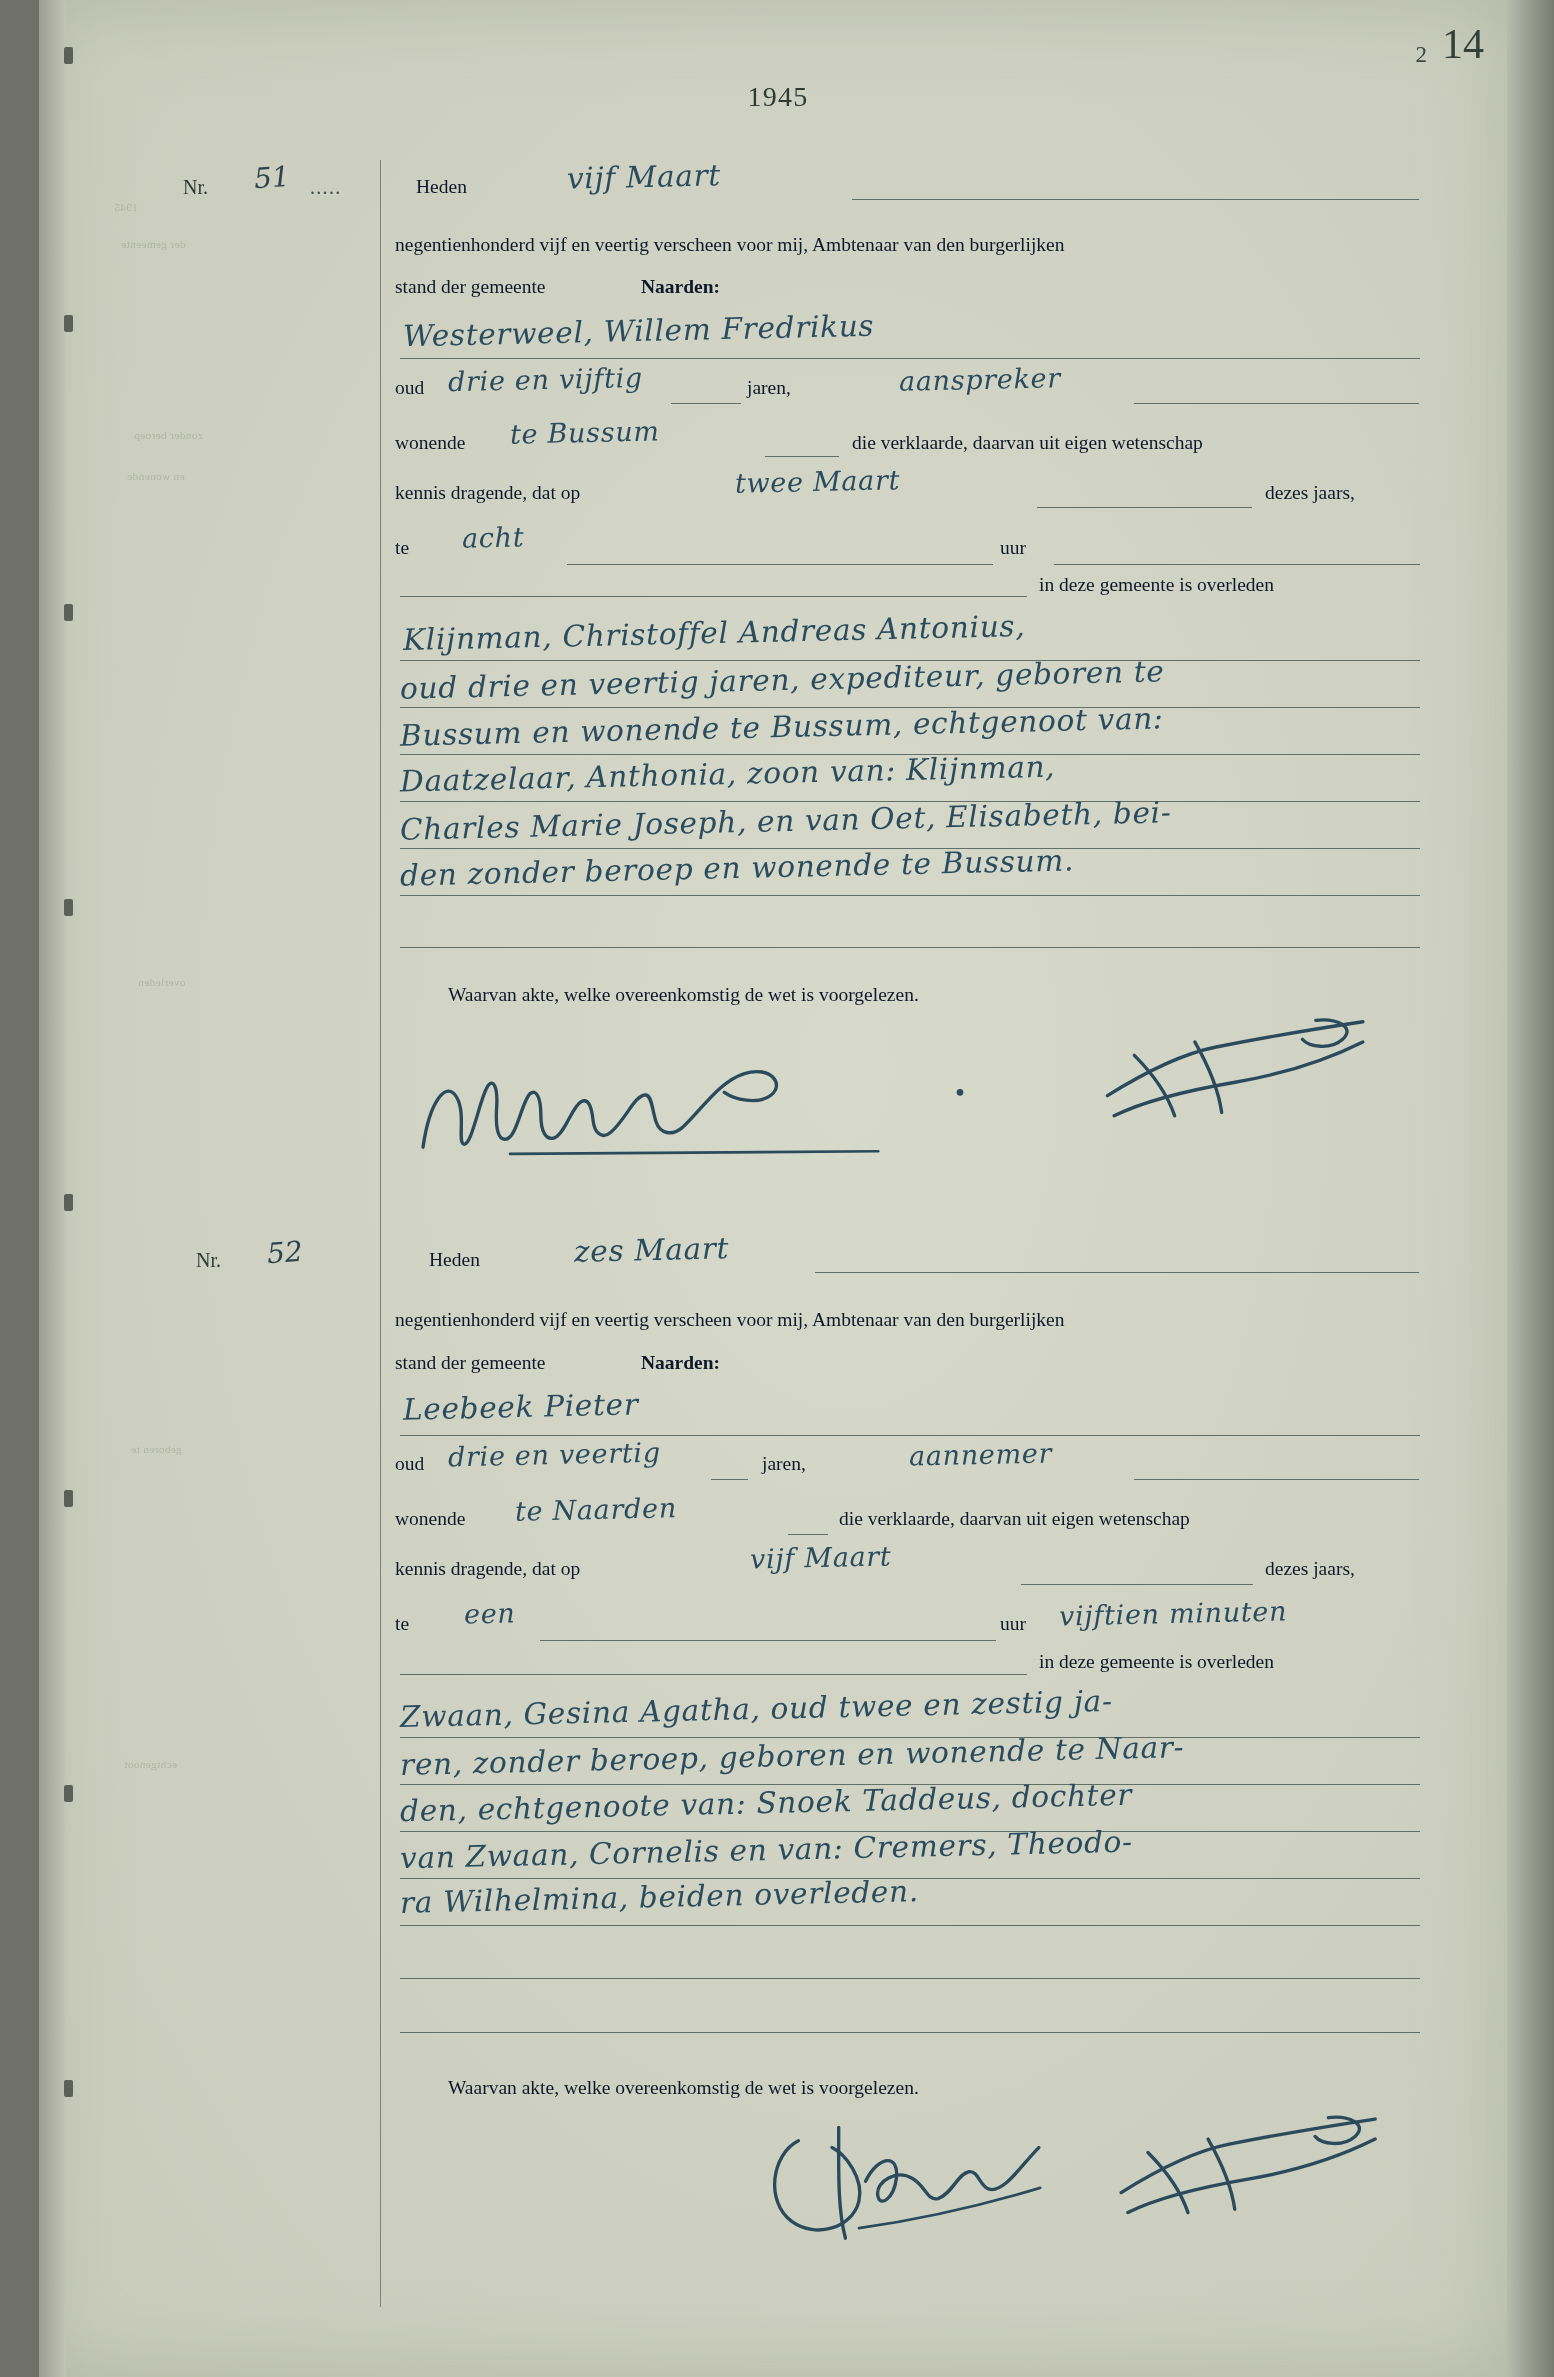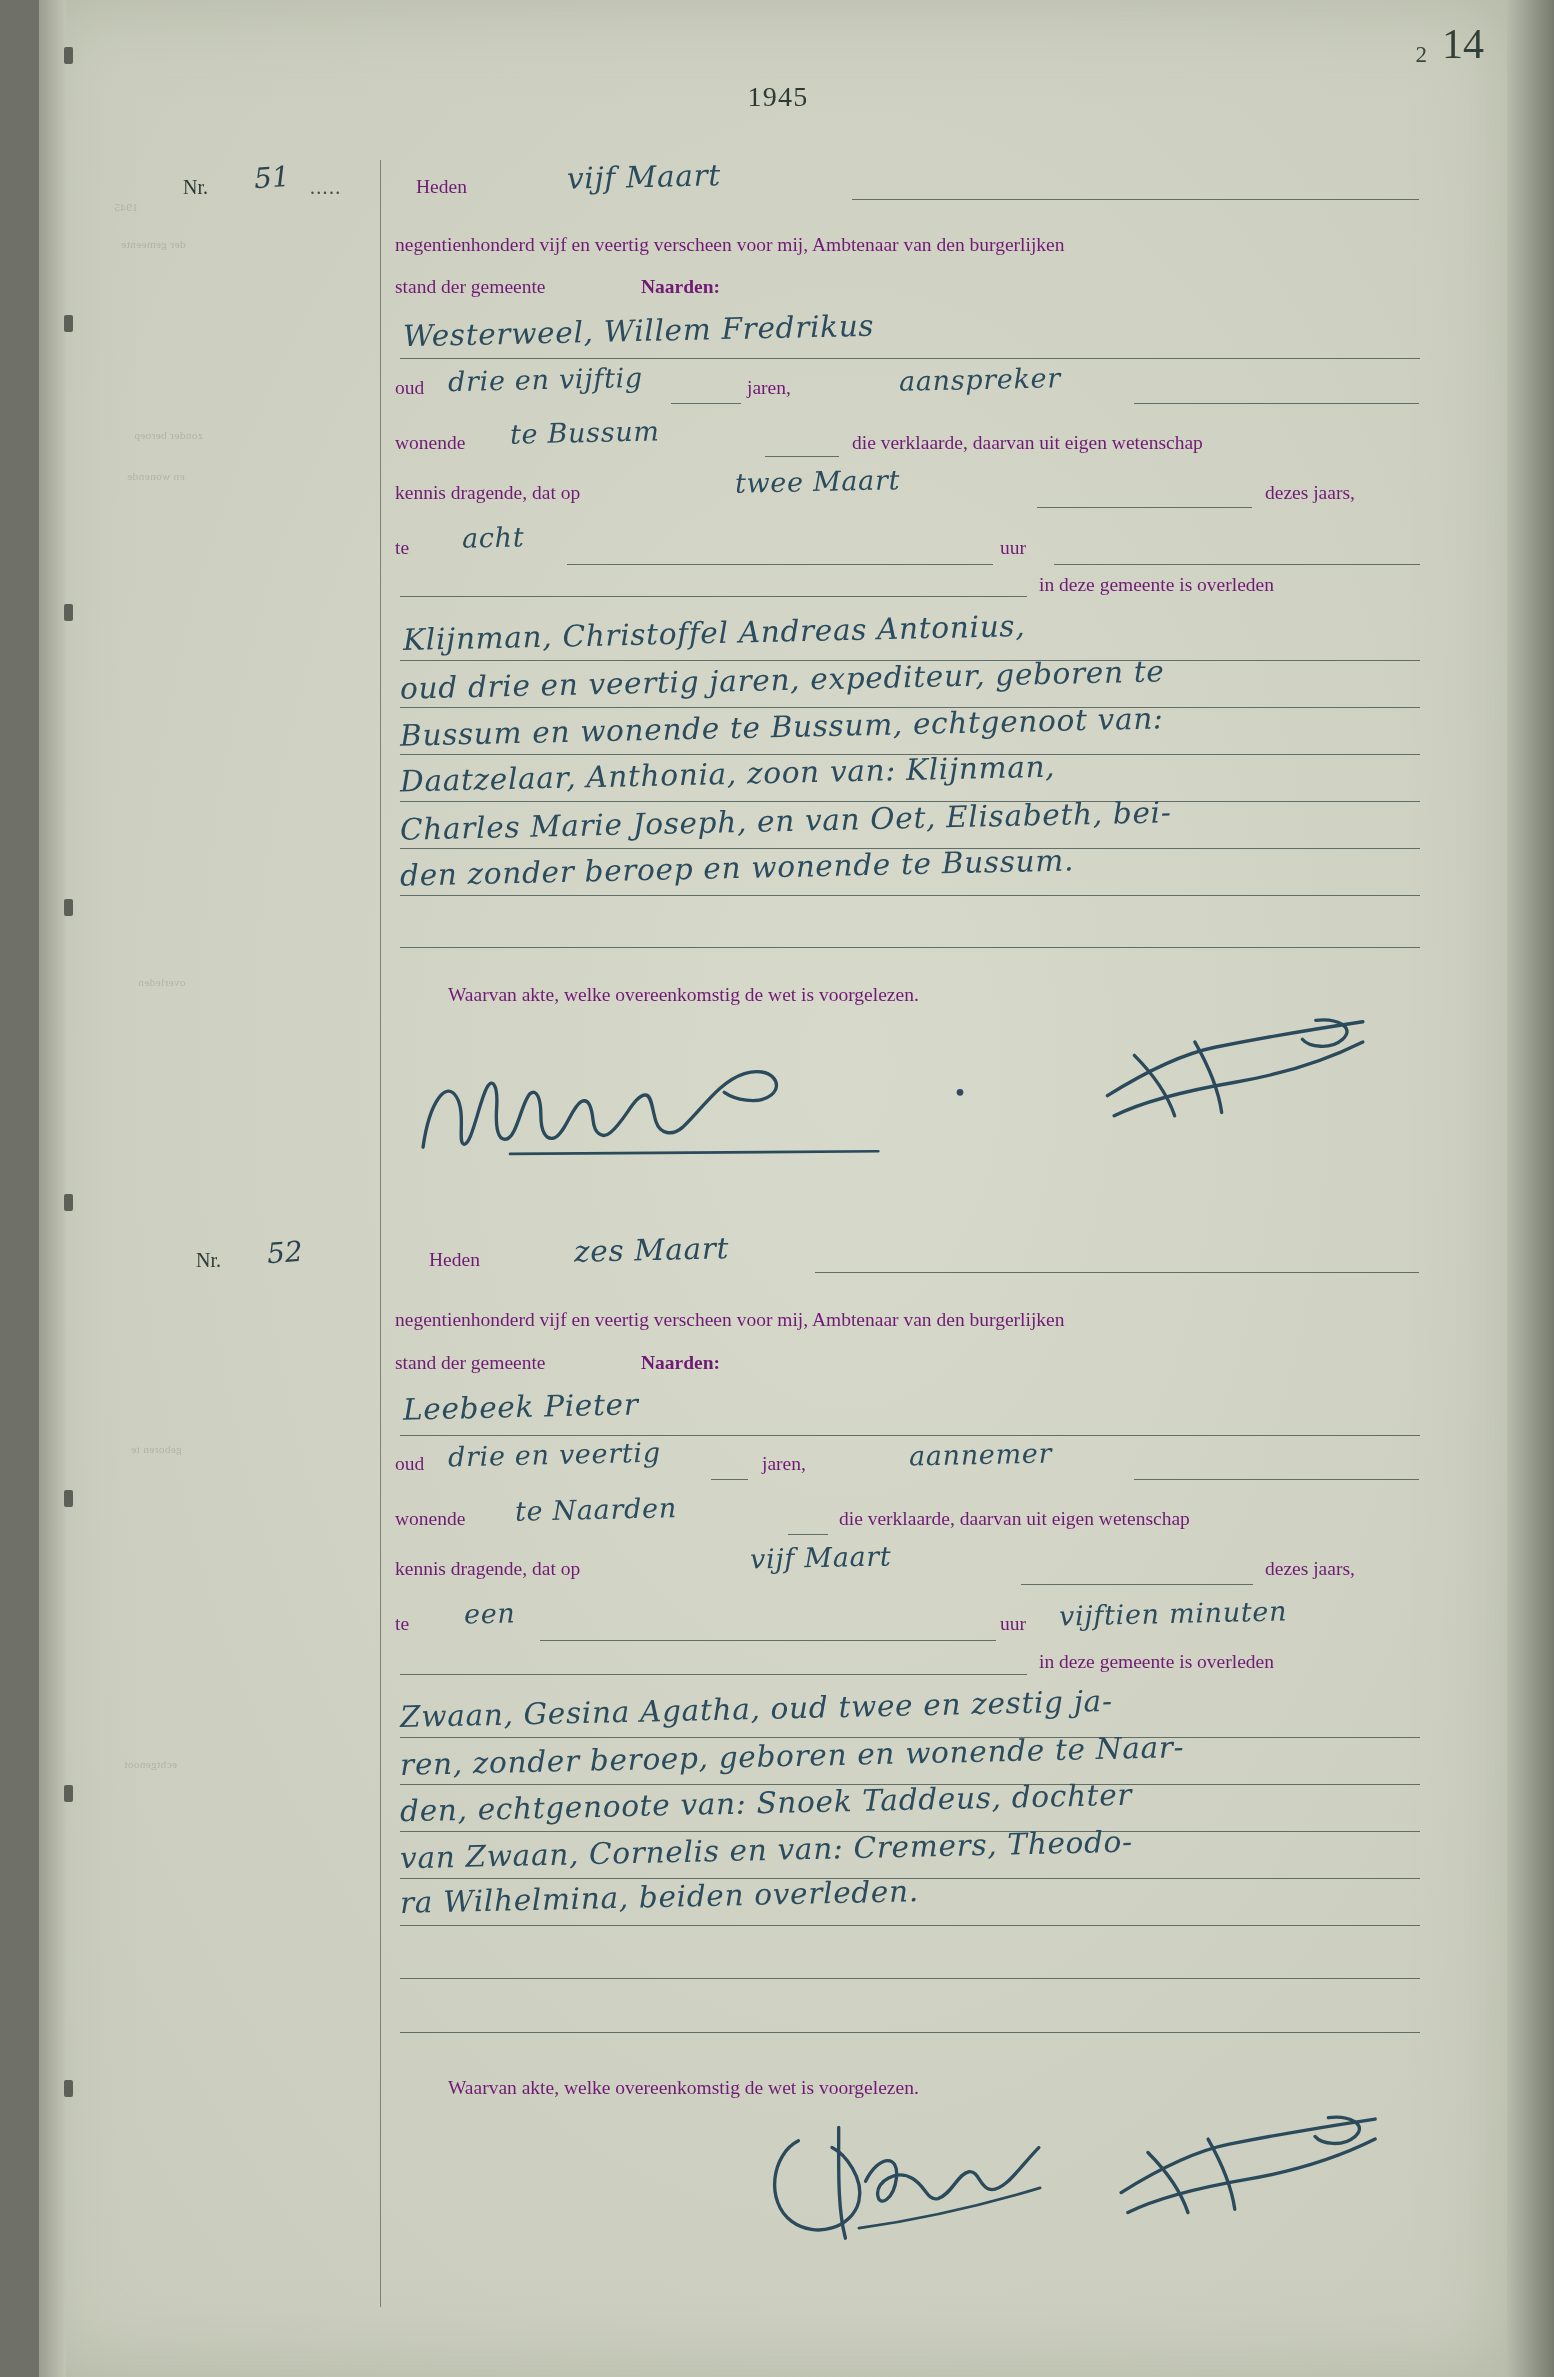--- a/index.html
+++ b/index.html
@@ -138,21 +138,21 @@
   .nr-dots {
     position: absolute;
     font-size: 20px;
     color: #40504a;
     letter-spacing: 1.3px;
   }
 
   .printed {
     position: absolute;
     font-size: 19.5px;
-    color: #701a75;
+    color: #0f172a;
     white-space: nowrap;
   }
 
   
   .hw {
     position: absolute;
     font-family: "DejaVu Serif", serif;
     font-style: italic;
     color: #2b4c5e;
     white-space: nowrap;

